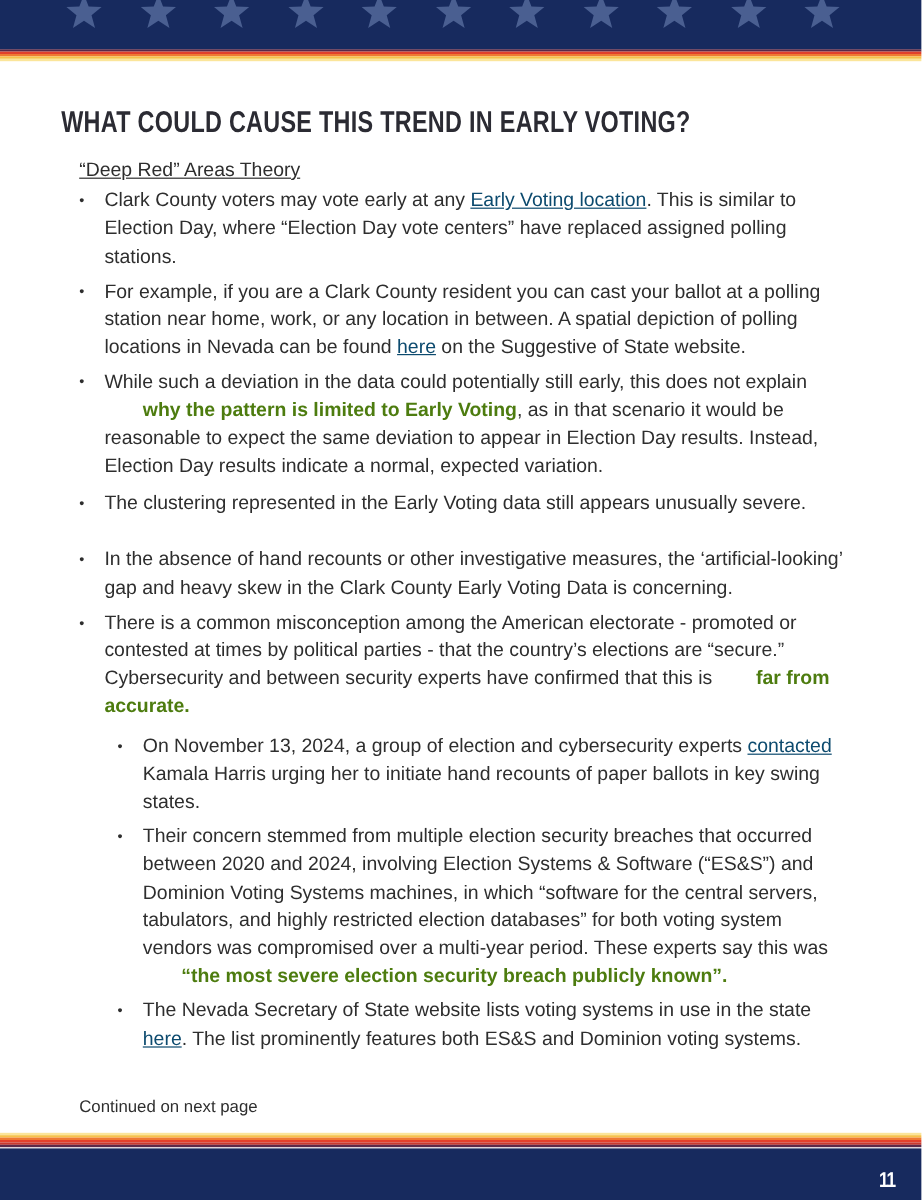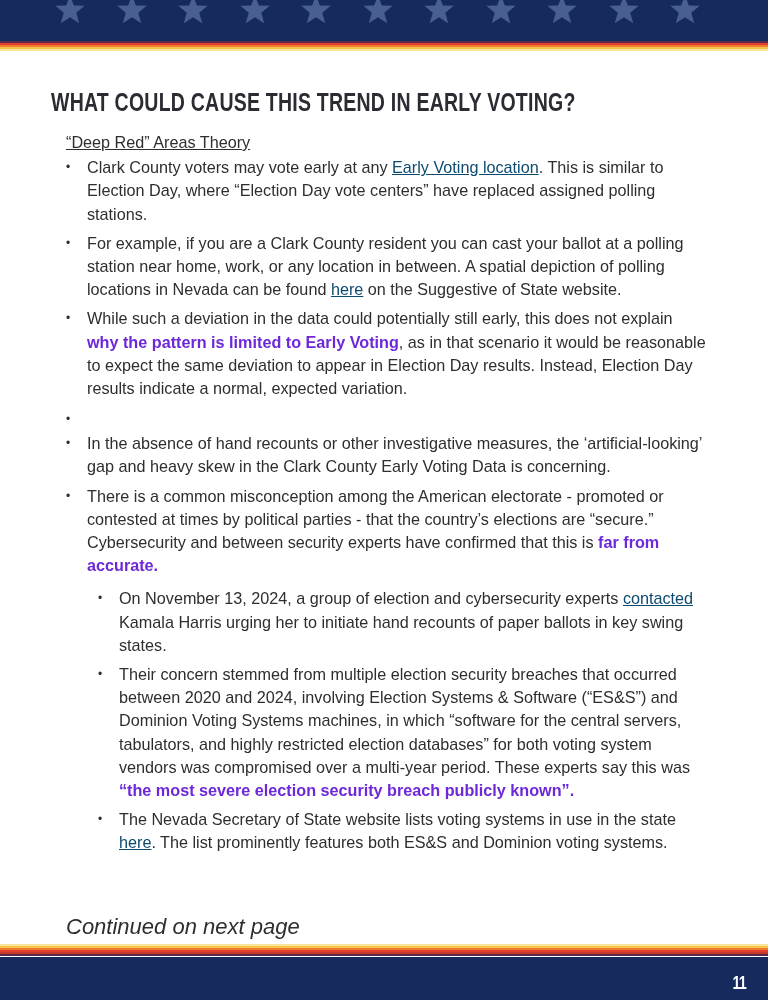--- a/index.html
+++ b/index.html
@@ -49,25 +49,25 @@
   li { position: relative; padding-left: 21px; }
   li .bullet {
     position: absolute; left: 0; top: 0; font-size: 12px;
   }
   .l1 > li { margin-top: 6px; }
   .l1 > li:first-child { margin-top: 2px; }
   .l2 { margin-left: 32px; }
   .l2 > li { margin-top: 6px; }
   .l2 > li:first-child { margin-top: 10px; }
   a.link { color: #0c4a6e; text-decoration: underline; }
-  b { font-weight: bold; color: #6d28d9; }
+  b { font-weight: bold; color: #4d7c0f; margin-left: 32px; }
   .gap { height: 20px; }
   .continued {
     position: absolute; left: 66px; top: 914px;
-    font-style: italic; font-size: 22px; color: #2e2e2e;
+    font-size: 14px; color: #2e2e2e;
   }
 </style>
 </head>
 <body>
 
 <div class="top-banner" id="top-banner">
     <div class="star" style="left: 54px;">
       <svg viewBox="0 0 24 24">
         <polygon fill="#4a5f91" points="12,1 14.9,8.6 23,8.9 16.7,14 18.9,22 12,17.4 5.1,22 7.3,14 1,8.9 9.1,8.6"></polygon>
       </svg>
@@ -143,20 +143,21 @@
     <li>
       <span class="bullet">•</span>
       <span>For example, if you are a Clark County resident you can cast your ballot at a polling station near home, work, or any location in between. A spatial depiction of polling locations in Nevada can be found </span><a class="link">here</a><span> on the Suggestive of State website.</span>
     </li>
     <li>
       <span class="bullet">•</span>
       <span>While such a deviation in the data could potentially still early, this does not explain </span><b>why the pattern is limited to Early Voting</b><span>, as in that scenario it would be reasonable to expect the same deviation to appear in Election Day results. Instead, Election Day results indicate a normal, expected variation.</span>
     </li>
     <li style="margin-top:8px">
       <span class="bullet">•</span>
+      <span>The clustering represented in the Early Voting data still appears unusually severe.</span>
     </li>
   </ul>
 
   <div class="gap" style="height:22px"></div>
 
   <ul class="l1">
     <li>
       <span class="bullet">•</span>
       <span>In the absence of hand recounts or other investigative measures, the ‘artificial-looking’ gap and heavy skew in the Clark County Early Voting Data is concerning.</span>
     </li>

